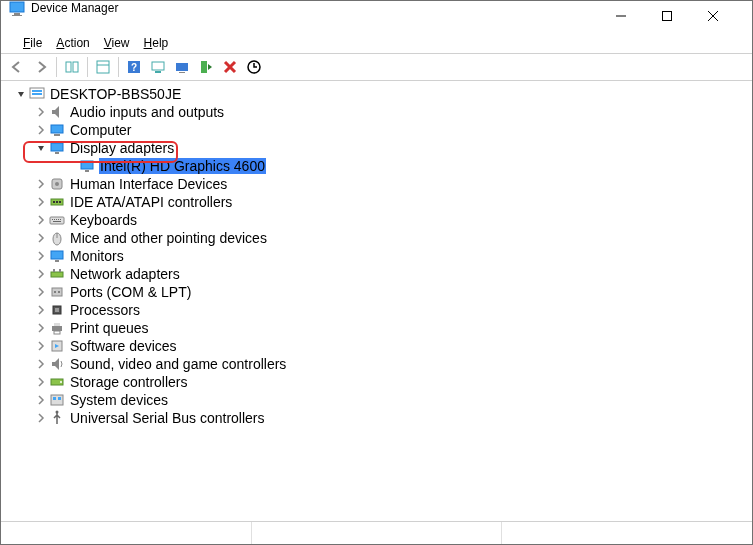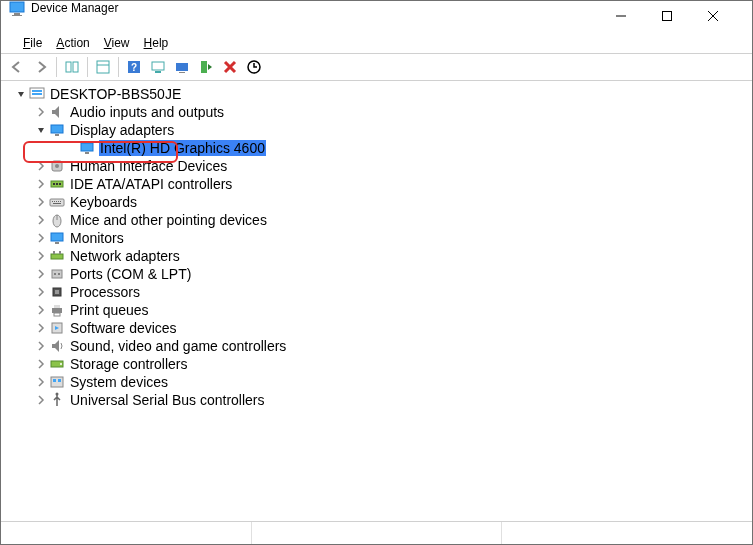--- a/index.html
+++ b/index.html
@@ -164,20 +164,34 @@
           <span class="nicon">
             <svg width="16" height="16" viewBox="0 0 16 16">
               <path d="M3 6 L6 6 L10 2 L10 14 L6 10 L3 10 Z" fill="#888"></path>
             </svg>
           </span>
           <span class="label">Audio inputs and outputs</span>
         </div>
         <div class="node indent1">
           <span class="chev">
             <svg width="10" height="10" viewBox="0 0 10 10">
+              <path d="M3 1 L7 5 L3 9" fill="none" stroke="#888" stroke-width="1.5"></path>
+            </svg>
+          </span>
+          <span class="nicon">
+            <svg width="16" height="16" viewBox="0 0 16 16">
+              <rect x="2" y="3" width="12" height="8" fill="#42a5f5" stroke="#1976d2"></rect>
+              <rect x="5" y="12" width="6" height="2" fill="#888"></rect>
+            </svg>
+          </span>
+          <span class="label">Computer</span>
+        </div>
+        <div class="node indent1">
+          <span class="chev">
+            <svg width="10" height="10" viewBox="0 0 10 10">
               <path d="M2 3 L8 3 L5 8 Z" fill="#404040"></path>
             </svg>
           </span>
           <span class="nicon">
             <svg width="16" height="16" viewBox="0 0 16 16">
               <rect x="2" y="3" width="12" height="8" fill="#42a5f5" stroke="#1976d2"></rect>
               <rect x="6" y="12" width="4" height="2" fill="#888"></rect>
             </svg>
           </span>
           <span class="label">Display adapters</span>

